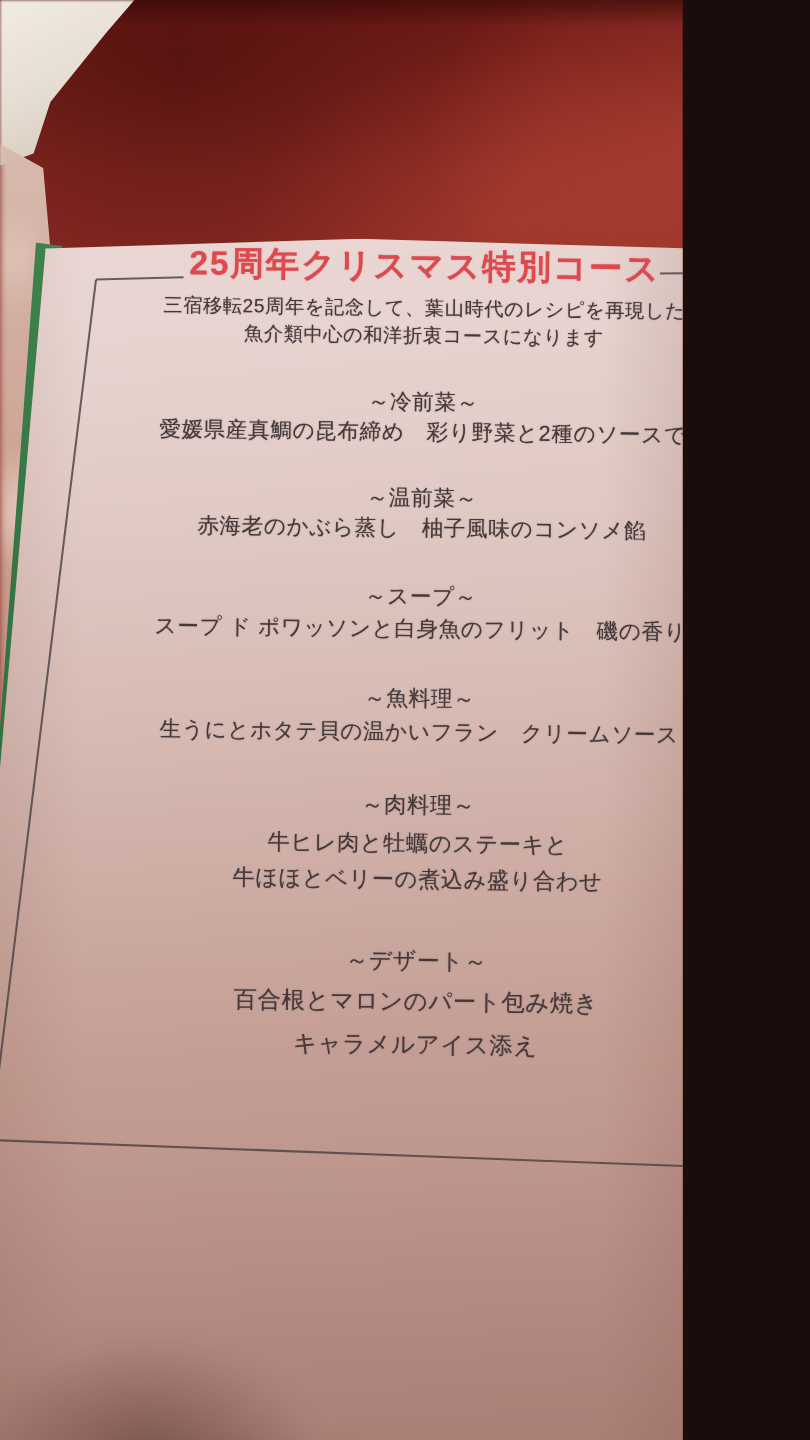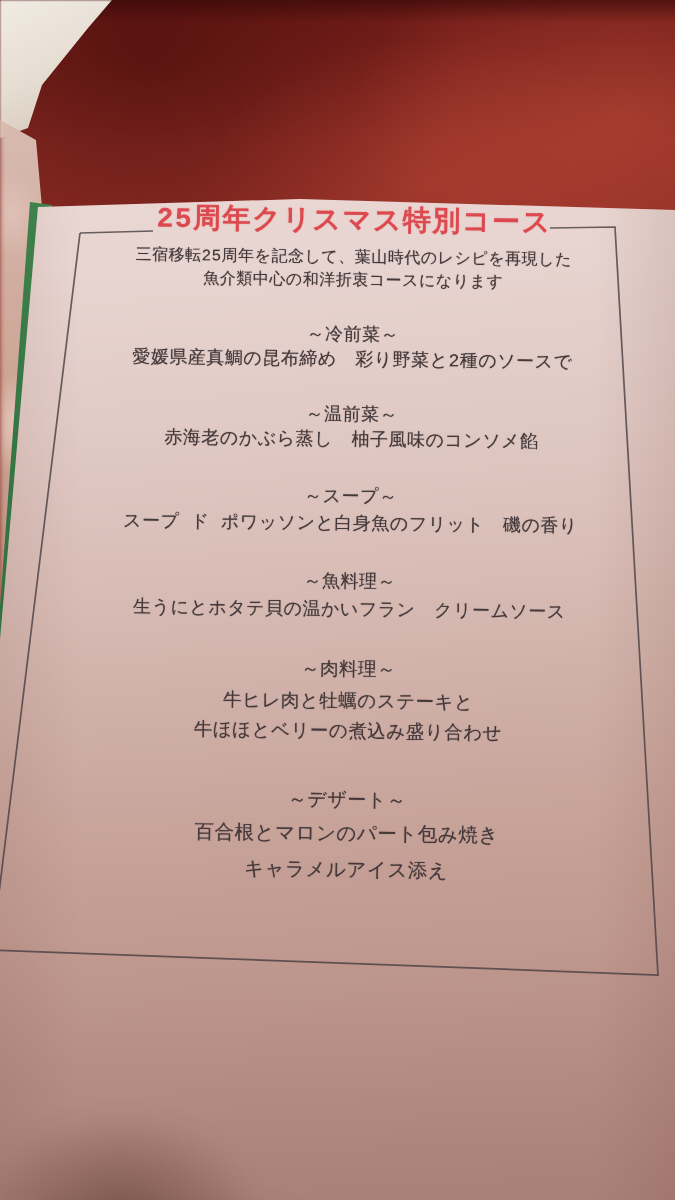--- a/index.html
+++ b/index.html
@@ -1,18 +1,18 @@
 <!DOCTYPE html>
 <html><head>
 <meta charset="utf-8">
 <style>
   html,body{margin:0;padding:0;background:#1a0d0c;}
   .scene{
-    position:relative;width:675px;height:1200px;overflow:hidden;
-    font-family:Liberation Mono, monospace;
+    position:relative;width:569px;height:1200px;overflow:hidden;
+    font-family:Liberation Sans, sans-serif;
   }
   
   .tablecloth{
     position:absolute;inset:0;
     background:
       linear-gradient(180deg, rgba(45,6,5,.55) 0%, rgba(45,6,5,0) 22px),
       radial-gradient(380px 250px at 625px 115px, rgba(210,90,68,.38), rgba(210,90,68,0) 72%),
       radial-gradient(320px 210px at 430px 185px, rgba(195,78,58,.30), rgba(195,78,58,0) 70%),
       radial-gradient(430px 320px at 150px 55px,  rgba(66,11,9,.58),  rgba(66,11,9,0) 74%),
       radial-gradient(260px 420px at 95px 430px,  rgba(120,32,26,.55), rgba(120,32,26,0) 75%),

